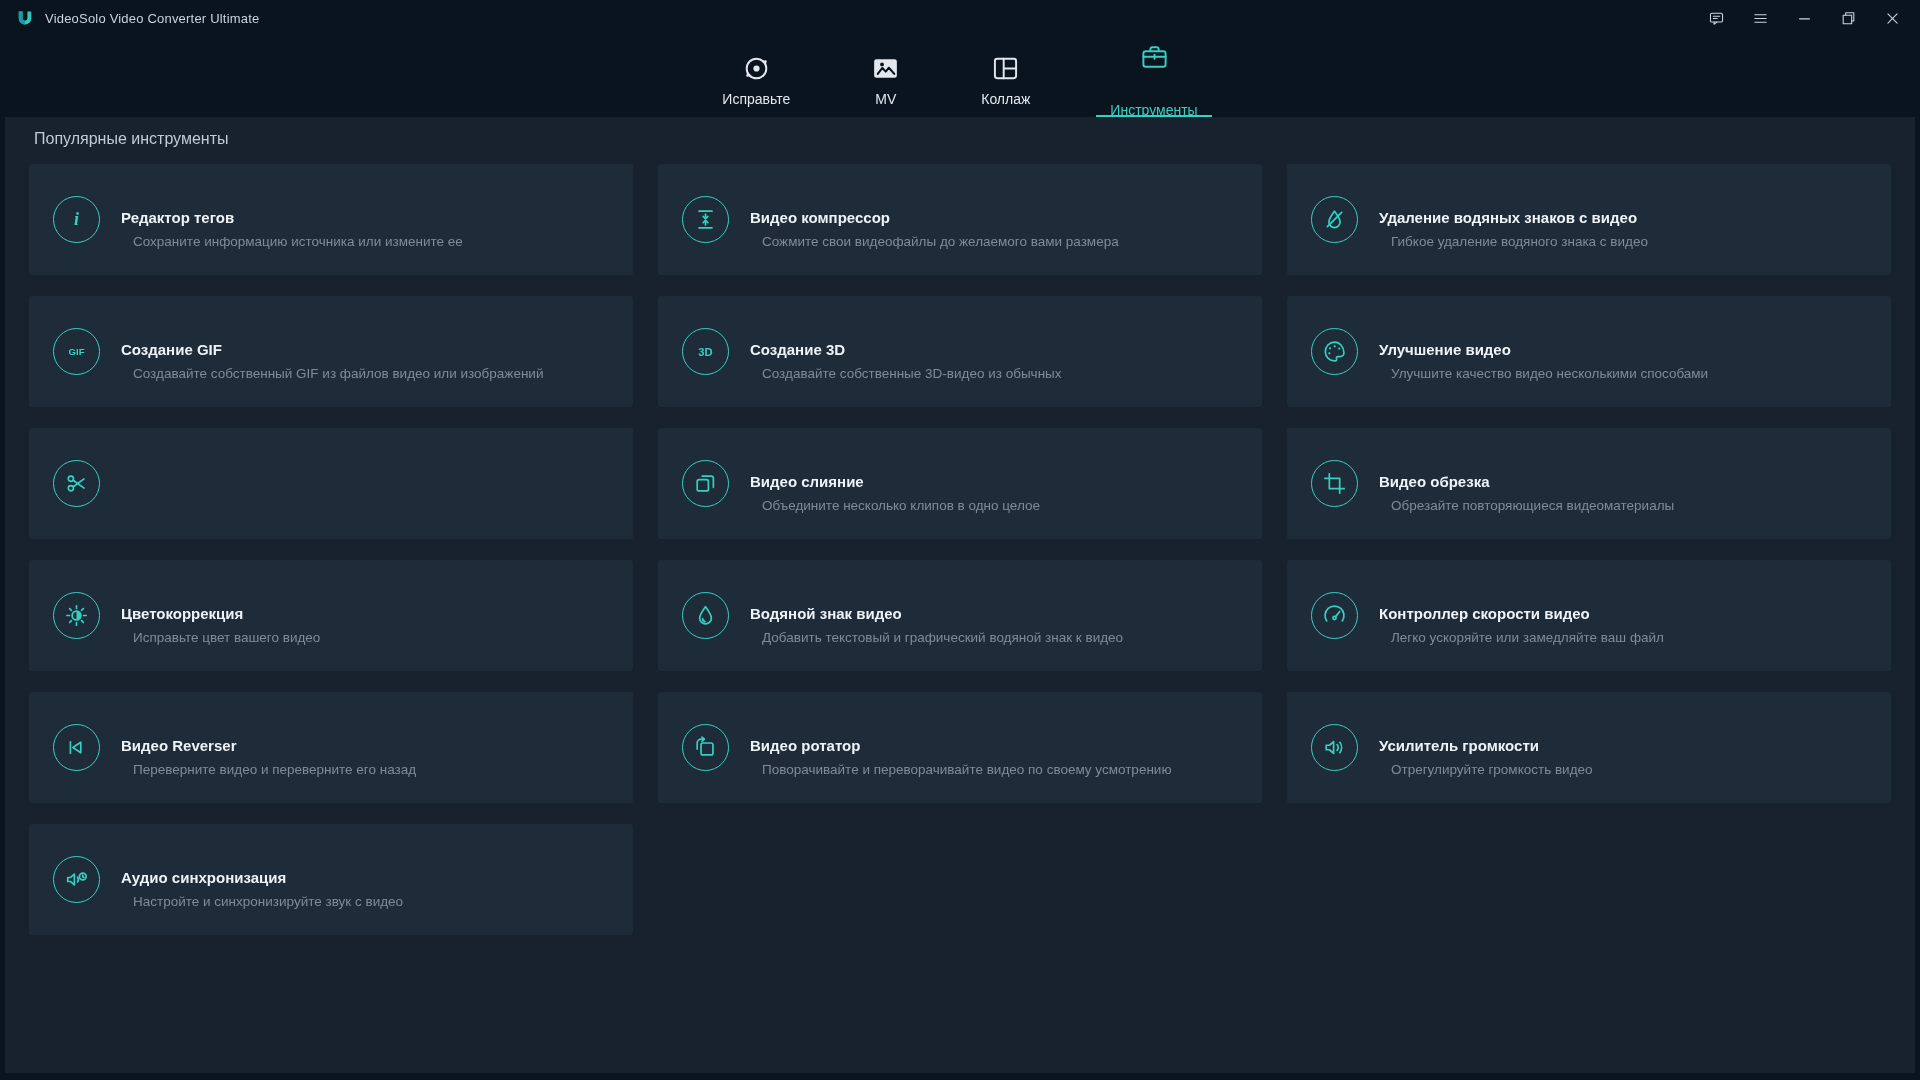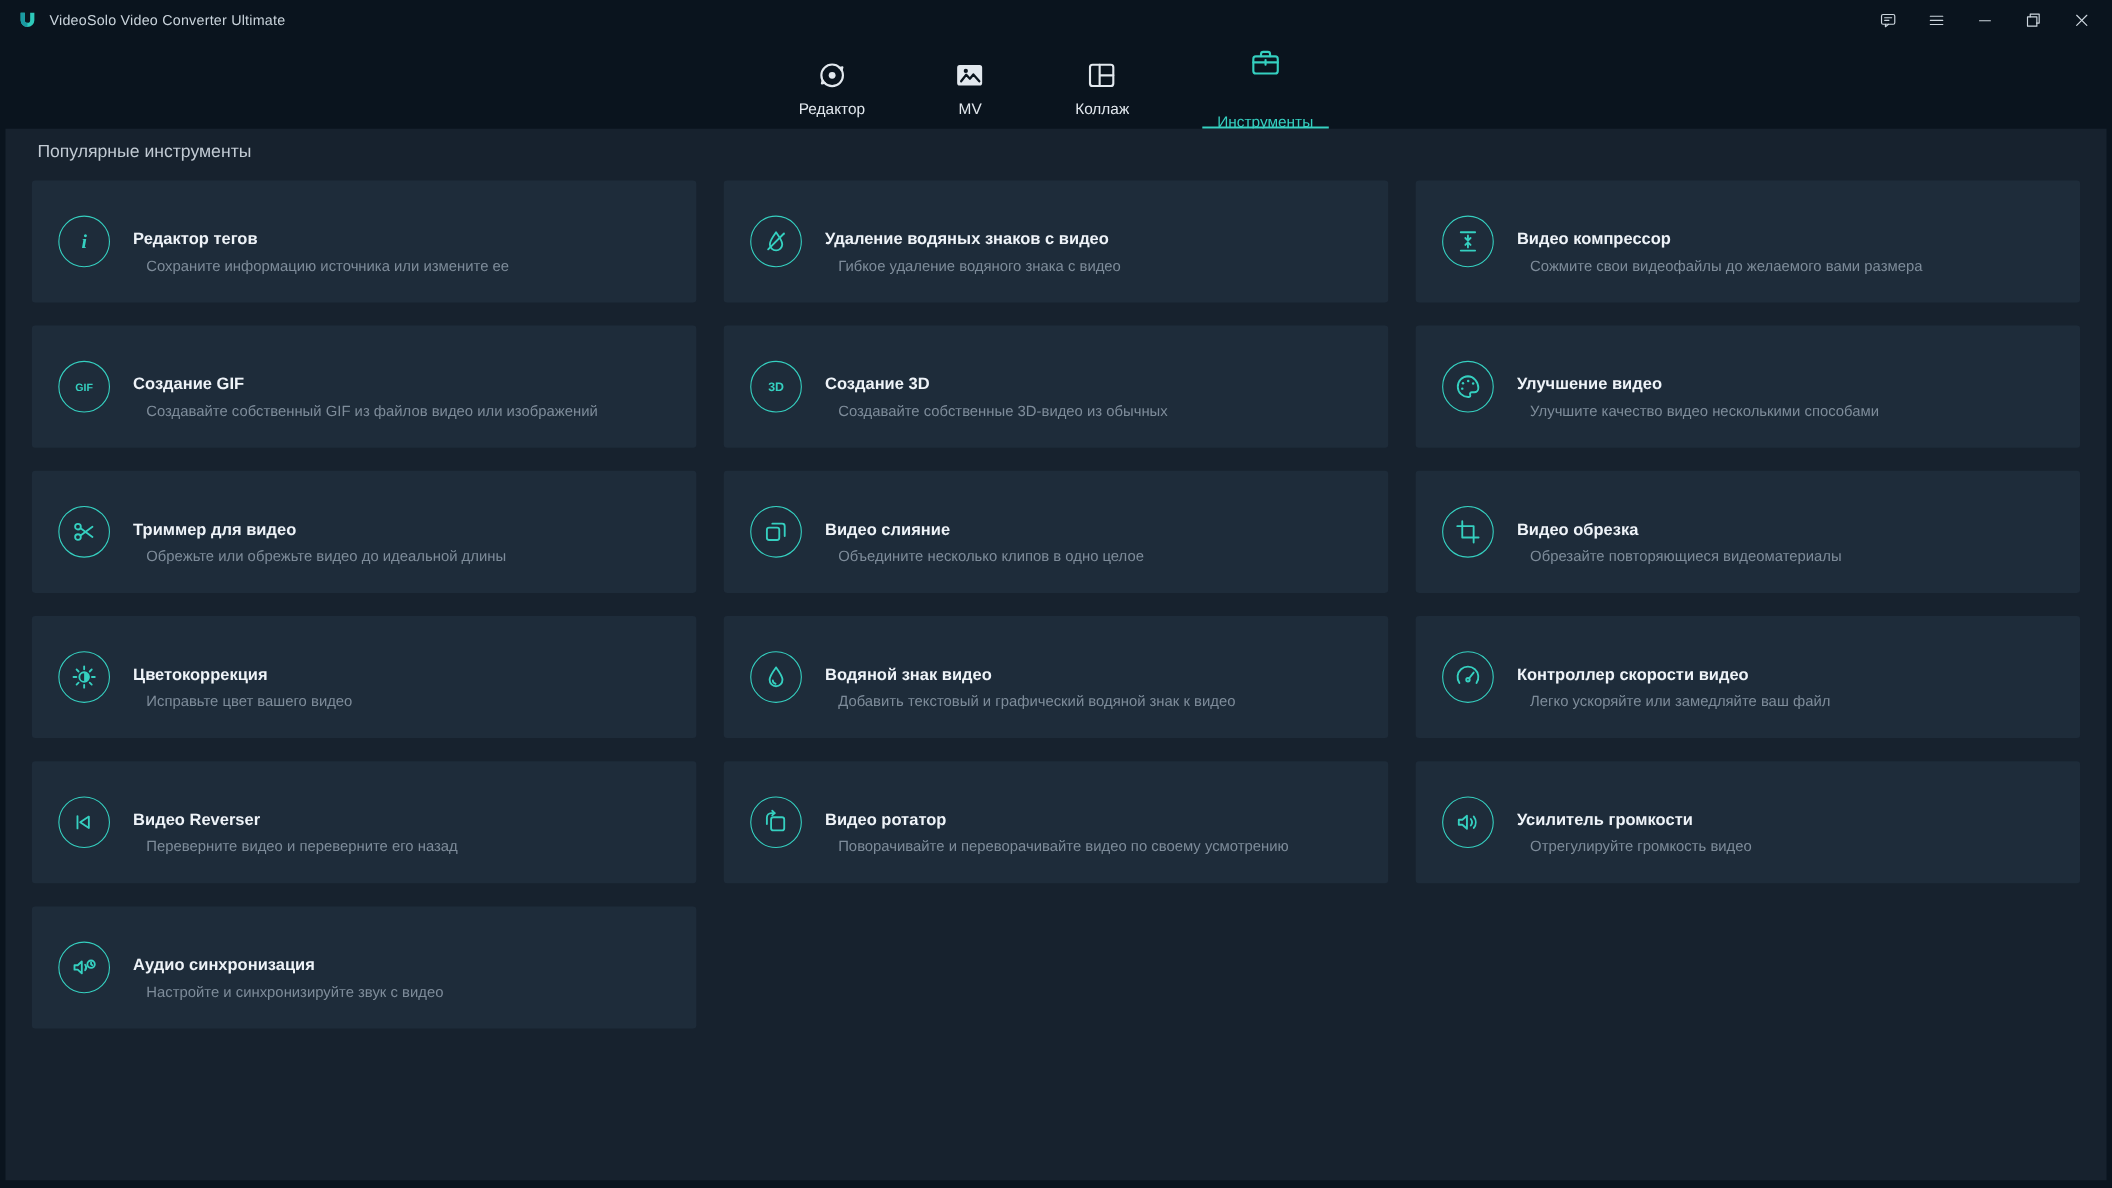--- a/index.html
+++ b/index.html
@@ -96,21 +96,21 @@
 <div class="nav">
     <div class="tab">
       <span class="tab-icon">
         <svg viewBox="0 0 24 24" fill="none" stroke="currentColor" stroke-width="1.5" stroke-linecap="round" stroke-linejoin="round">
           <circle cx="12" cy="12" r="7.6"></circle>
           <circle cx="12" cy="12" r="2.4" fill="currentColor" stroke="none"></circle>
           <path d="M17.2 6.8l2-.5-.5 2"></path>
           <path d="M6.8 17.2l-2 .5.5-2"></path>
         </svg>
       </span>
-      <span class="tab-label">Редактор</span>
+      <span class="tab-label">Исправьте</span>
     </div>
     <div class="tab">
       <span class="tab-icon">
         <svg viewBox="0 0 24 24" fill="none" stroke="currentColor" stroke-width="1.5" stroke-linecap="round" stroke-linejoin="round">
           <rect x="3.2" y="4.8" width="17.6" height="14.4" rx="1.8" fill="currentColor" stroke="none"></rect>
           <path d="M6 16.2l3.6-4.6 2.6 2.8 2.4-3 4.2 4.8" stroke="#0a141e" stroke-width="1.6"></path>
           <circle cx="9.3" cy="8.9" r="1.5" fill="#0a141e" stroke="none"></circle>
         </svg>
       </span>
       <span class="tab-label">MV</span>
@@ -147,39 +147,39 @@
           </svg>
         </span>
         <span class="card-text">
           <span class="card-title">Редактор тегов</span>
           <span class="card-desc">Сохраните информацию источника или измените ее</span>
         </span>
       </div>
       <div class="card">
         <span class="card-icon">
           <svg viewBox="0 0 24 24" fill="none" stroke="currentColor" stroke-width="1.5" stroke-linecap="round" stroke-linejoin="round">
+            <path d="M6.2 4.6h11.6M6.2 19.4h11.6M12 7.2v3.6M12 16.8v-3.6"></path>
+            <path d="M9.9 9.2 12 11.3l2.1-2.1M9.9 14.8 12 12.7l2.1 2.1"></path>
+          </svg>
+        </span>
+        <span class="card-text">
+          <span class="card-title">Видео компрессор</span>
+          <span class="card-desc">Сожмите свои видеофайлы до желаемого вами размера</span>
+        </span>
+      </div>
+      <div class="card">
+        <span class="card-icon">
+          <svg viewBox="0 0 24 24" fill="none" stroke="currentColor" stroke-width="1.5" stroke-linecap="round" stroke-linejoin="round">
             <path d="M12 4.6c-2.4 3.3-5 6.7-5 9.6a5 5 0 0 0 10 0c0-2.9-2.6-6.3-5-9.6Z"></path>
             <path d="M5.6 18.4 18.4 5.6"></path>
           </svg>
         </span>
         <span class="card-text">
           <span class="card-title">Удаление водяных знаков с видео</span>
           <span class="card-desc">Гибкое удаление водяного знака с видео</span>
-        </span>
-      </div>
-      <div class="card">
-        <span class="card-icon">
-          <svg viewBox="0 0 24 24" fill="none" stroke="currentColor" stroke-width="1.5" stroke-linecap="round" stroke-linejoin="round">
-            <path d="M6.2 4.6h11.6M6.2 19.4h11.6M12 7.2v3.6M12 16.8v-3.6"></path>
-            <path d="M9.9 9.2 12 11.3l2.1-2.1M9.9 14.8 12 12.7l2.1 2.1"></path>
-          </svg>
-        </span>
-        <span class="card-text">
-          <span class="card-title">Видео компрессор</span>
-          <span class="card-desc">Сожмите свои видеофайлы до желаемого вами размера</span>
         </span>
       </div>
       <div class="card">
         <span class="card-icon">
           <svg viewBox="0 0 24 24" fill="none" stroke="currentColor" stroke-width="1.5" stroke-linecap="round" stroke-linejoin="round">
             <text x="12" y="15.3" text-anchor="middle" font-size="8.6" font-weight="bold" font-family="Liberation Sans,sans-serif" fill="currentColor" stroke="none">GIF</text>
           </svg>
         </span>
         <span class="card-text">
           <span class="card-title">Создание GIF</span>
@@ -213,24 +213,20 @@
         </span>
       </div>
       <div class="card">
         <span class="card-icon">
           <svg viewBox="0 0 24 24" fill="none" stroke="currentColor" stroke-width="1.5" stroke-linecap="round" stroke-linejoin="round">
             <circle cx="7" cy="7.8" r="2.3"></circle>
             <circle cx="7" cy="16.2" r="2.3"></circle>
             <path d="M9.1 9.1l9.6 7M9.1 14.9l9.6-7"></path>
           </svg>
         </span>
-        <span class="card-text">
-          <span class="card-title">Триммер для видео</span>
-          <span class="card-desc">Обрежьте или обрежьте видео до идеальной длины</span>
-        </span>
       </div>
       <div class="card">
         <span class="card-icon">
           <svg viewBox="0 0 24 24" fill="none" stroke="currentColor" stroke-width="1.5" stroke-linecap="round" stroke-linejoin="round">
             <rect x="4.6" y="8.6" width="10" height="10" rx="1.8"></rect>
             <path d="M9 5.4h8a2 2 0 0 1 2 2v8"></path>
           </svg>
         </span>
         <span class="card-text">
           <span class="card-title">Видео слияние</span>

